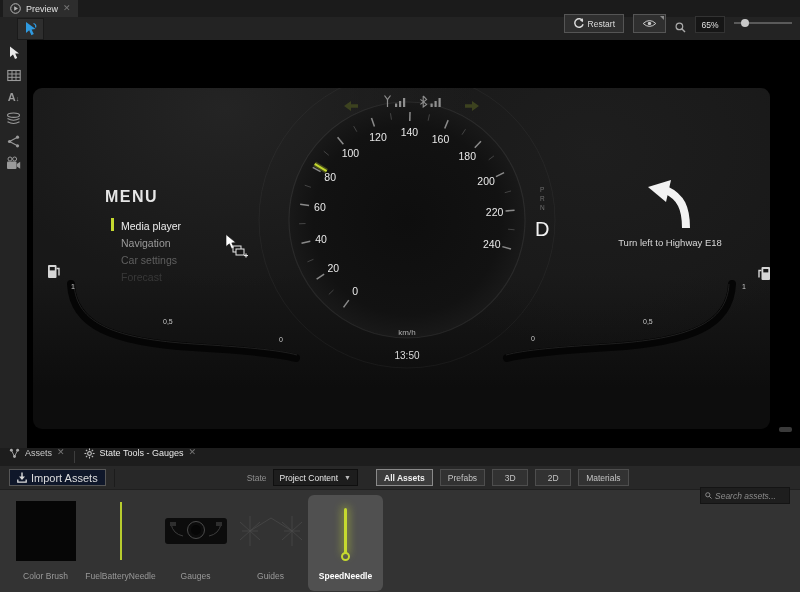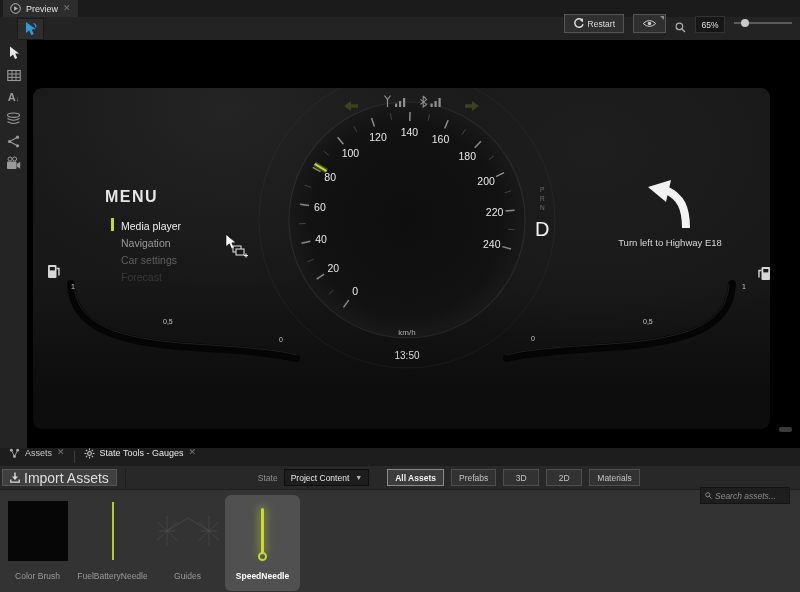--- a/index.html
+++ b/index.html
@@ -79,38 +79,38 @@
 
   
   .bottom { position:absolute; left:0; top:448px; width:800px; height:144px; background:#333; }
   .btabs { position:absolute; left:0; top:0; width:800px; height:18px; background:#1d1d1d; display:flex; align-items:center; }
   .btab { height:18px; display:flex; align-items:flex-start; gap:5px; padding:0 9px; font-size:9px; color:#c7c7c7; }
   .btab.bright { color:#e8e8e8; }
   .btab-sep { width:1px; height:12px; background:#3d3d3d; }
 
   .btoolbar { position:absolute; left:0; top:18px; width:800px; height:24px; background:#282828;
               display:flex; align-items:center; border-bottom:1px solid #1f1f1f; }
-  .import-btn { margin-left:2px; height:17px; background:#404040; border:1px solid #565656; color:#ddd;
-                font-size:14px; display:flex; align-items:center; gap:4px; padding:0 7px; }
+  .import-btn { margin-left:9px; height:17px; background:#0f172a; border:1px solid #565656; color:#ddd;
+                font-size:11px; display:flex; align-items:center; gap:4px; padding:0 7px; }
   .tool-sep { width:1px; height:18px; background:#1c1c1c; margin-left:8px; }
   .src-label { margin-left:132px; font-size:8.5px; color:#8f8f8f; }
   .src-select { margin-left:6px; height:17px; background:#1d1d1d; border:1px solid #0f0f0f; color:#e6e6e6;
                 font-size:8.5px; display:flex; align-items:center; gap:6px; padding:0 6px; }
   .src-caret { font-size:7px; color:#bbb; }
   .filters { margin-left:18px; display:flex; gap:7px; }
   .chip { height:17px; background:#323232; border:1px solid #4e4e4e; color:#c4c4c4; font-size:8.5px;
           padding:0 7px; min-width:36px; font-family:"Liberation Sans",sans-serif; }
   .chip.active { background:#3c3c3c; border-color:#8a8a8a; color:#f0f0f0; font-weight:bold; }
   .search-box { position:absolute; right:10px; top:21px; width:90px; height:17px; background:#1e1e1e;
                 border:1px solid #141414; display:flex; align-items:center; padding:0 4px; gap:3px; }
   .search-box input { background:transparent; border:none; outline:none; color:#bbb; font-size:8.5px;
                       font-style:italic; width:70px; font-family:"Liberation Sans",sans-serif; }
   .search-box input::placeholder { color:#8c8c8c; }
 
-  .agrid { position:absolute; left:0; top:43px; width:800px; height:101px; display:flex; }
+  .agrid { position:absolute; left:0; top:43px; width:800px; height:101px; display:flex; padding-left:8px; }
   .asset-card { width:75px; height:96px; margin-top:4px; position:relative; display:flex; flex-direction:column;
                 align-items:center; }
   .asset-card.selected { background:#505050; border-radius:6px; }
   .athumb { height:72px; display:flex; align-items:center; justify-content:center; width:100%; }
   .alabel { font-size:8.5px; color:#9a9a9a; margin-top:4px; white-space:nowrap; }
   .asset-card.selected .alabel { color:#fff; font-weight:bold; }
   .th-black { width:60px; height:60px; background:#060606; }
   .th-needle-thin { width:2px; height:58px; background:#b7cc2e; }
   .th-gauges { width:62px; height:26px; background:#0c0c0c; border-radius:3px; position:relative; }
   .sn-needle { position:relative; width:3px; height:46px; background:#c6da2f; border-radius:2px;
@@ -445,20 +445,35 @@
       <span class="alabel">Color Brush</span>
     </div>
     <div class="asset-card">
       <div class="athumb">
           <div class="th-needle-thin"></div>
         </div>
       <span class="alabel">FuelBatteryNeedle</span>
     </div>
     <div class="asset-card">
       <div class="athumb">
+        <div class="th-gauges">
+          <svg width="62" height="26" viewBox="0 0 62 26">
+            <circle cx="31" cy="12" r="8.5" fill="none" stroke="#4a4a4a" stroke-width="1"></circle>
+            <circle cx="31" cy="12" r="5" fill="#060606"></circle>
+            <path d="M6,6 Q8,16 18,18" fill="none" stroke="#3c3c3c" stroke-width="1"></path>
+            <path d="M56,6 Q54,16 44,18" fill="none" stroke="#3c3c3c" stroke-width="1"></path>
+            <rect x="5" y="4" width="6" height="4" fill="#2e2e2e"></rect>
+            <rect x="51" y="4" width="6" height="4" fill="#2e2e2e"></rect>
+          </svg>
+        </div>
+      </div>
+      <span class="alabel">Gauges</span>
+    </div>
+    <div class="asset-card">
+      <div class="athumb">
         <svg width="62" height="34" viewBox="0 0 62 34" opacity="0.6">
           <g stroke="#5c5c5c" stroke-width="0.7" fill="none">
             <path d="M10,17 L10,2 M10,17 L10,32 M10,17 L0,8 M10,17 L20,8 M10,17 L0,26 M10,17 L20,26 M10,17 L2,17 M10,17 L18,17"></path>
             <path d="M52,17 L52,2 M52,17 L52,32 M52,17 L42,8 M52,17 L62,8 M52,17 L42,26 M52,17 L62,26 M52,17 L44,17 M52,17 L60,17"></path>
             <path d="M10,17 L31,4 L52,17"></path>
           </g>
         </svg>
       </div>
       <span class="alabel">Guides</span>
     </div>

